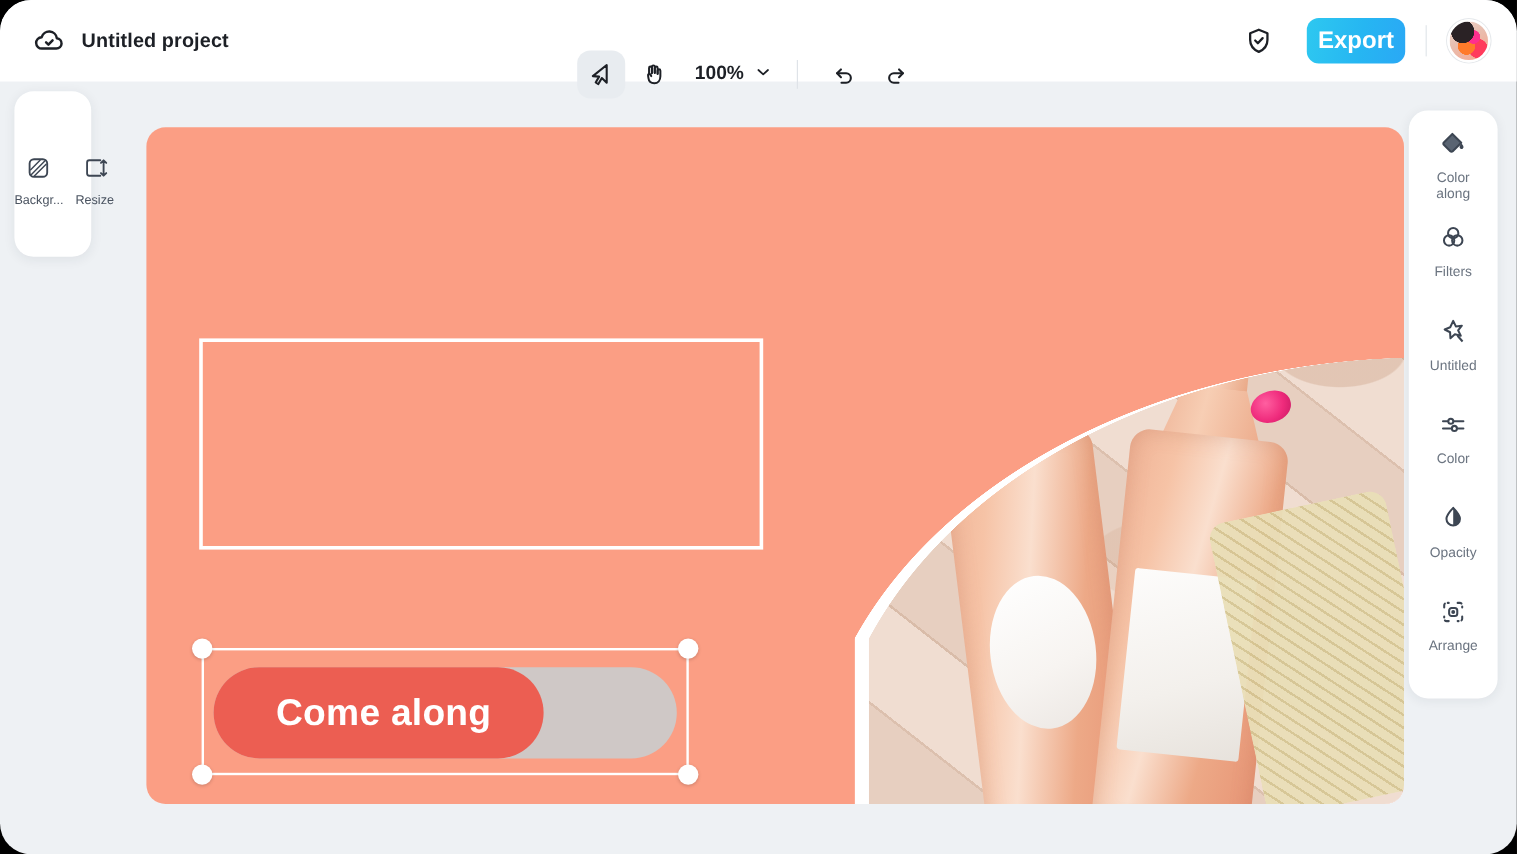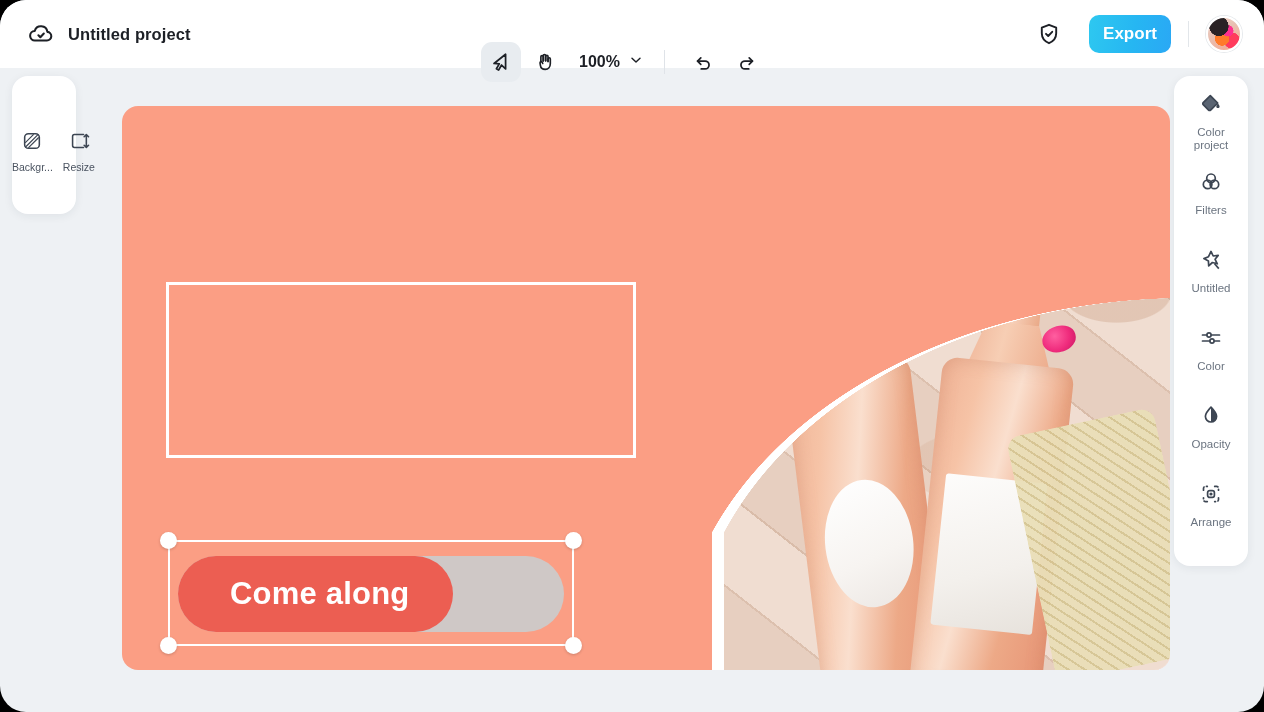--- a/index.html
+++ b/index.html
@@ -38,21 +38,21 @@
   .zoom-value { font-size: 16px; font-weight: 700; color: #1d2026; }
   .divider-v { width: 1px; height: 24px; background: #dfe3e8; margin: 0 16px; }
   .hist-btn { width: 38px; height: 38px; border-radius: 10px; display:flex; align-items:center; justify-content:center; background:transparent; border:none; cursor:pointer; }
 
   .tb-right { position: absolute; right: 22px; top: 0; height: 68px; display: flex; align-items: center; gap: 0; }
   .shield-btn { width: 40px; height: 40px; display: flex; align-items: center; justify-content: center; background: none; border: none; cursor: pointer; }
   .export-btn {
     margin-left: 20px;
     width: 82px; height: 38px; border-radius: 10px;
     background: linear-gradient(100deg, #2ec8f0 0%, #26b6f2 55%, #2aa8f5 100%);
-    color: #fff; font-size: 17px; font-weight: 700;
+    color: #fff; font-size: 20px; font-weight: 700;
     border: none; cursor: pointer;
     display: flex; align-items: center; justify-content: center;
   }
   .divider-v2 { width: 1px; height: 26px; background: #e2e6ea; margin: 0 17px; }
   .avatar {
     width: 36px; height: 36px; border-radius: 50%;
     background:
       radial-gradient(circle at 34% 26%, #2a2225 0 30%, transparent 31%),
       radial-gradient(circle at 62% 40%, #ff2f8e 0 20%, transparent 21%),
       radial-gradient(circle at 44% 64%, #ff7a2a 0 26%, transparent 27%),
@@ -69,21 +69,21 @@
     background: #fff; border-radius: 16px;
     box-shadow: 0 2px 10px rgba(30,40,60,.07);
     display: flex; flex-direction: row; align-items: center;
     padding-top: 12px; gap: 10px;
   }
   .lp-item { width: 58px; display: flex; flex-direction: column; align-items: center; gap: 5px; cursor: pointer; }
   .lp-label { font-size: 10.5px; color: #4a5360; white-space: nowrap; }
 
   
   #right-panel {
-    position: absolute; right: 16px; top: 76px; width: 74px; height: 490px;
+    position: absolute; right: 16px; top: 92px; width: 74px; height: 490px;
     background: #fff; border-radius: 16px;
     box-shadow: 0 2px 10px rgba(30,40,60,.07);
     display: flex; flex-direction: column; align-items: center;
     padding-top: 16px;
   }
   .rp-item { width: 72px; height: 78px; display: flex; flex-direction: column; align-items: center; justify-content: flex-start; gap: 6px; cursor: pointer; }
   .rp-label { font-size: 11.5px; color: #6b7480; line-height: 1.15; text-align: center; }
 
   
   #canvas {
@@ -321,21 +321,21 @@
 
     <div class="rp-item">
       <span>
         <svg width="24" height="24" viewBox="0 0 24 24" fill="none" stroke="#3d4653" stroke-width="1.7" stroke-linejoin="round">
           <path d="M11.3 3.6 4.2 10.7a1.4 1.4 0 0 0 0 2l5.4 5.4a1.4 1.4 0 0 0 2 0l7.1-7.1z" fill="#5a6472" stroke="#3d4653"></path>
           <path d="M20.6 14.4c0 1-.8 1.7-1.7 1.7s-1.6-.8-1.6-1.7c0-1 1.6-2.8 1.6-2.8s1.7 1.8 1.7 2.8z" fill="#3d4653" stroke="none"></path>
         </svg>
       </span>
       <span class="rp-label">
         <span>Color</span><br>
-        <span>project</span>
+        <span>along</span>
       </span>
     </div>
 
     <div class="rp-item">
       <span>
         <svg width="24" height="24" viewBox="0 0 24 24" fill="none" stroke="#3d4653" stroke-width="1.7">
           <circle cx="12" cy="8.3" r="4.3"></circle>
           <circle cx="8.6" cy="14.4" r="4.3"></circle>
           <circle cx="15.4" cy="14.4" r="4.3"></circle>
         </svg>

